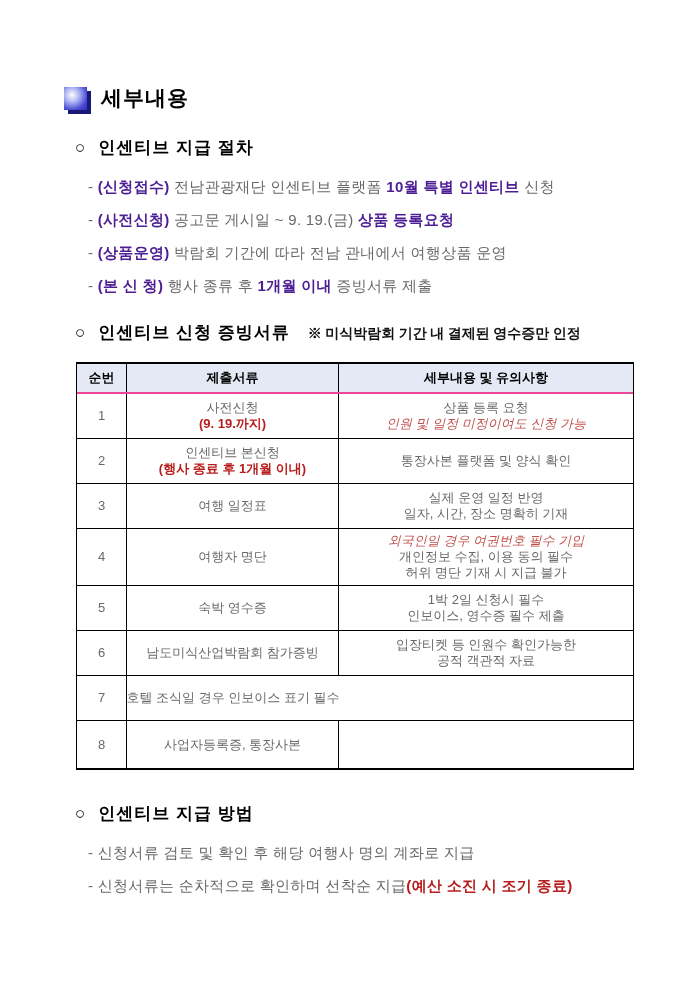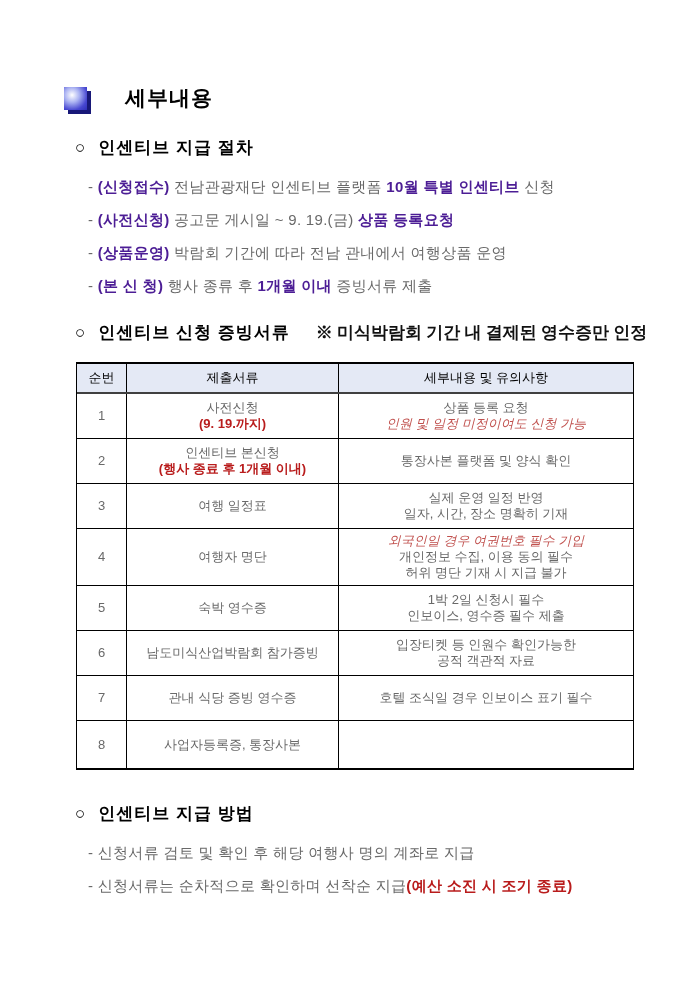--- a/index.html
+++ b/index.html
@@ -8,21 +8,20 @@
     width:700px;height:990px;
     background:#ffffff;
     font-family:"Liberation Sans","DejaVu Sans",sans-serif;
     color:#000;
     overflow:hidden;
   }
   
   .title-row{
     display:flex;align-items:center;
     margin:84px 0 0 64px;
-    gap:24px;
   }
   .title-icon{
     width:23px;height:23px;
     background:radial-gradient(circle at 35% 35%, #ffffff 0%, #aab2f2 35%, #4747d1 72%, #2e2eb8 100%);
     box-shadow:4px 4px 0 0 #181878;
     margin-right:14px;
     flex:0 0 auto;
   }
   .page-title{
     font-size:21px;font-weight:bold;letter-spacing:1px;color:#000;
@@ -33,22 +32,22 @@
     font-size:17px;font-weight:bold;color:#000;
     letter-spacing:1px;
     display:flex;align-items:baseline;
   }
   .circle-marker{margin-right:12px;font-weight:bold;}
   .s1{margin-top:24px;}
   .s2{margin-top:26px;}
   .s3{margin-top:32px;}
   .heading-note{
     font-family:"Liberation Serif","DejaVu Serif",serif;
-    font-size:17px;font-weight:bold;color:#111;
-    margin-left:26px;letter-spacing:0px;
+    font-size:14px;font-weight:bold;color:#111;
+    margin-left:18px;letter-spacing:0px;
   }
   
   .bullets{margin:18px 0 0 88px;}
   .bullet-line{
     font-size:15px;line-height:19px;margin-bottom:14px;
     letter-spacing:0.3px;white-space:nowrap;
   }
   
   .seg-gray{color:#696969;}
   .seg-bold{color:#4c1d95;font-weight:bold;}
@@ -62,22 +61,22 @@
     font-size:13px;
   }
   .trow{
     display:grid;
     grid-template-columns:50px 212px 1fr;
     border-bottom:1px solid #000;
   }
   .trow:last-child{border-bottom:none;}
   .thead{
     background:#e4e9f5;
-    font-weight:normal;
-    border-bottom:2px solid #404040;
+    font-weight:bold;
+    border-bottom:2px solid #ec4899;
   }
   .tcell{
     border-right:1px solid #000;
     display:flex;flex-direction:column;justify-content:center;align-items:center;
     text-align:center;
     padding:3px 4px;
     line-height:16px;
     min-height:20px;
   }
   .tcell:last-child{border-right:none;}
@@ -180,23 +179,20 @@
           <div class="cline"><span class="seg-gray">남도미식산업박람회 참가증빙</span></div>
         </div>
         <div class="tcell">
           <div class="cline"><span class="seg-gray">입장티켓 등 인원수 확인가능한</span></div>
           <div class="cline"><span class="seg-gray">공적 객관적 자료</span></div>
         </div>
       </div>
       <div class="trow r7">
         <div class="tcell cell-num">7</div>
         <div class="tcell">
-          <div class="cline"><span class="seg-gray">관내 식당 증빙 영수증</span></div>
-        </div>
-        <div class="tcell">
           <div class="cline"><span class="seg-gray">호텔 조식일 경우 인보이스 표기 필수</span></div>
         </div>
       </div>
       <div class="trow r8">
         <div class="tcell cell-num">8</div>
         <div class="tcell">
           <div class="cline"><span class="seg-gray">사업자등록증, 통장사본</span></div>
         </div>
         <div class="tcell"></div>
       </div>

